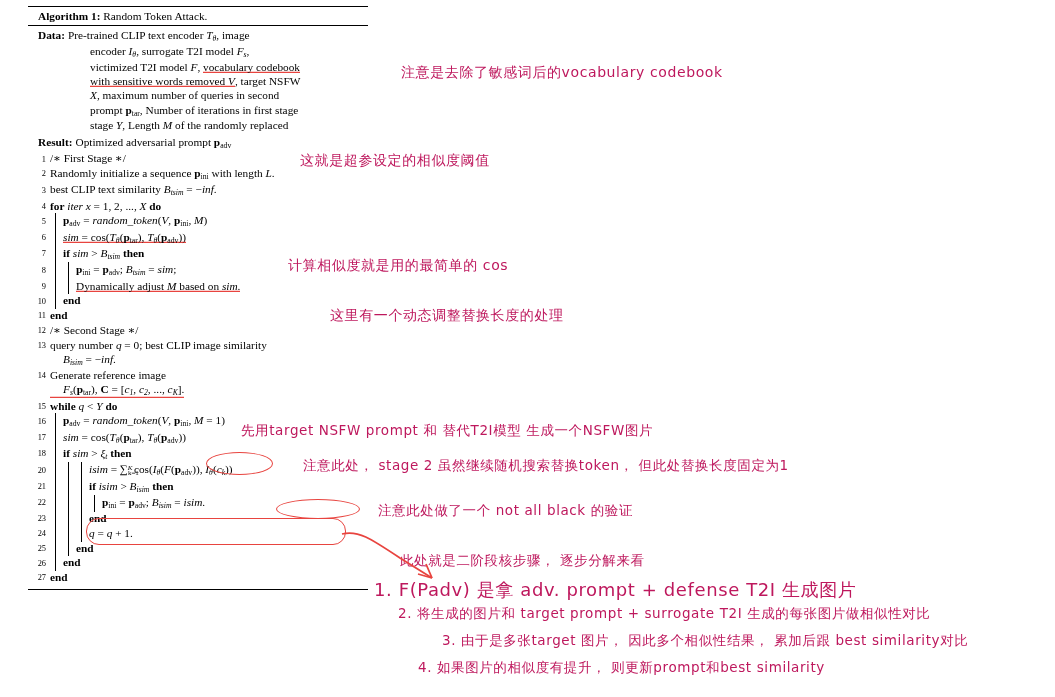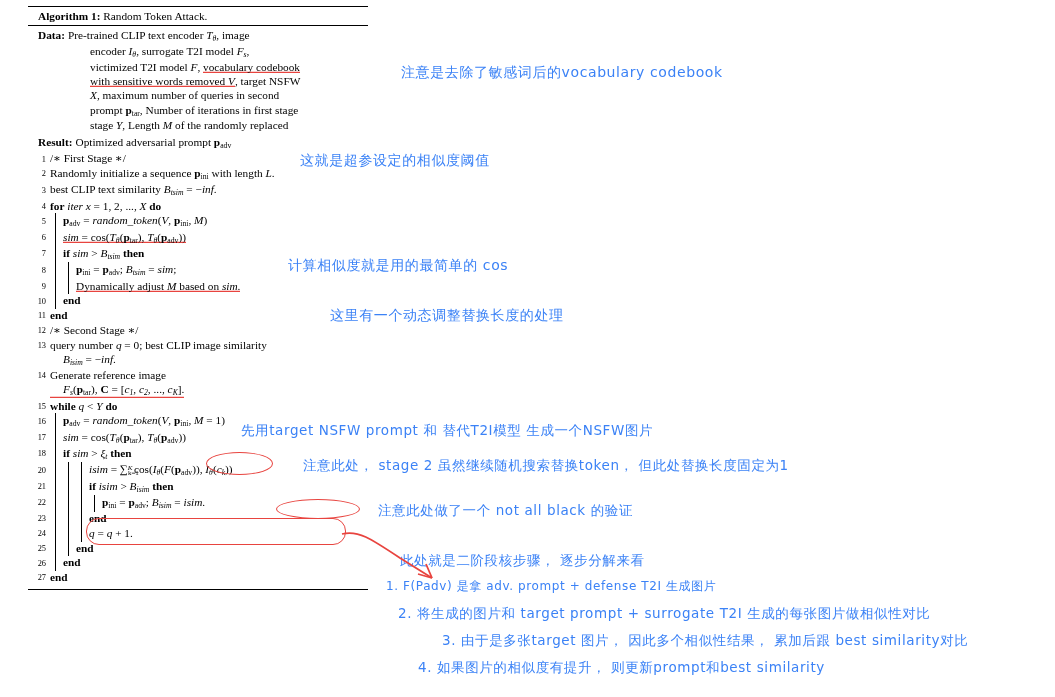--- a/index.html
+++ b/index.html
@@ -38,21 +38,21 @@
   .ind2{padding-left:26px;}
   .ind3{padding-left:39px;}
   .ind4{padding-left:52px;}
   
   .vbar{position:absolute;top:0;bottom:-1px;width:0;border-left:0.8px solid #000;}
   .vb1{left:5px;} .vb2{left:18px;} .vb3{left:31px;} .vb4{left:44px;}
   .ul-red{text-decoration:none;box-shadow:inset 0 -1.2px 0 0 #e8443f;}
 
   
   .note{
-    position:absolute;color:#3b82f6;
+    position:absolute;color:#be185d;
     font-family:"DejaVu Sans","Liberation Sans",sans-serif;
     font-size:13px;white-space:nowrap;letter-spacing:0.6px;
   }
   .ellipse{
     position:absolute;border:1.6px solid #e8443f;border-radius:50%;
   }
   .arrow-svg{position:absolute;overflow:visible;}
 </style>
 </head>
 <body>
@@ -245,21 +245,21 @@
   <div class="note" style="left:330px;top:307px;font-size:14px;">这里有一个动态调整替换长度的处理</div>
 
   <div class="note" style="left:241px;top:422px;font-size:13.5px;">先用target NSFW prompt 和 替代T2I模型 生成一个NSFW图片</div>
 
   <div class="note" style="left:303px;top:457px;font-size:13.5px;">注意此处， stage 2 虽然继续随机搜索替换token， 但此处替换长度固定为1</div>
 
   <div class="note" style="left:378px;top:502px;font-size:13.5px;">注意此处做了一个 not all black 的验证</div>
 
   <div class="note" style="left:400px;top:552px;font-size:13.5px;">此处就是二阶段核步骤， 逐步分解来看</div>
 
-  <div class="note" style="left:386px;top:578px;font-size:12px;">1. F(Padv) 是拿 adv. prompt + defense T2I 生成图片</div>
+  <div class="note" style="left:374px;top:578px;font-size:18px;">1. F(Padv) 是拿 adv. prompt + defense T2I 生成图片</div>
 
   <div class="note" style="left:398px;top:605px;font-size:13.5px;">2. 将生成的图片和 target prompt + surrogate T2I 生成的每张图片做相似性对比</div>
 
   <div class="note" style="left:398px;top:632px;font-size:13.5px;margin-left:44px;">3. 由于是多张target 图片， 因此多个相似性结果， 累加后跟 best similarity对比</div>
 
   <div class="note" style="left:398px;top:659px;font-size:13.5px;margin-left:20px;">4. 如果图片的相似度有提升， 则更新prompt和best similarity</div>
 
   <div class="ellipse" style="left:206px;top:452px;width:65px;height:21px;"></div>
 
   <div class="ellipse" style="left:276px;top:499px;width:82px;height:18px;"></div>

